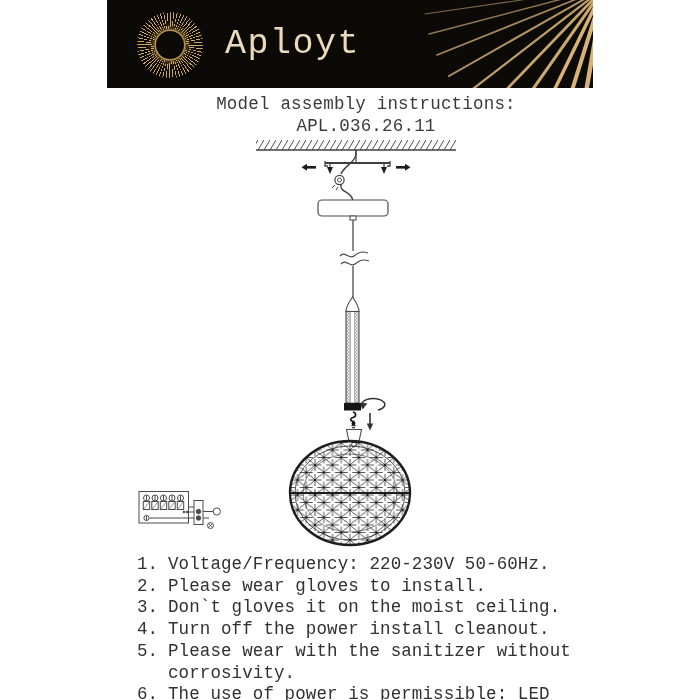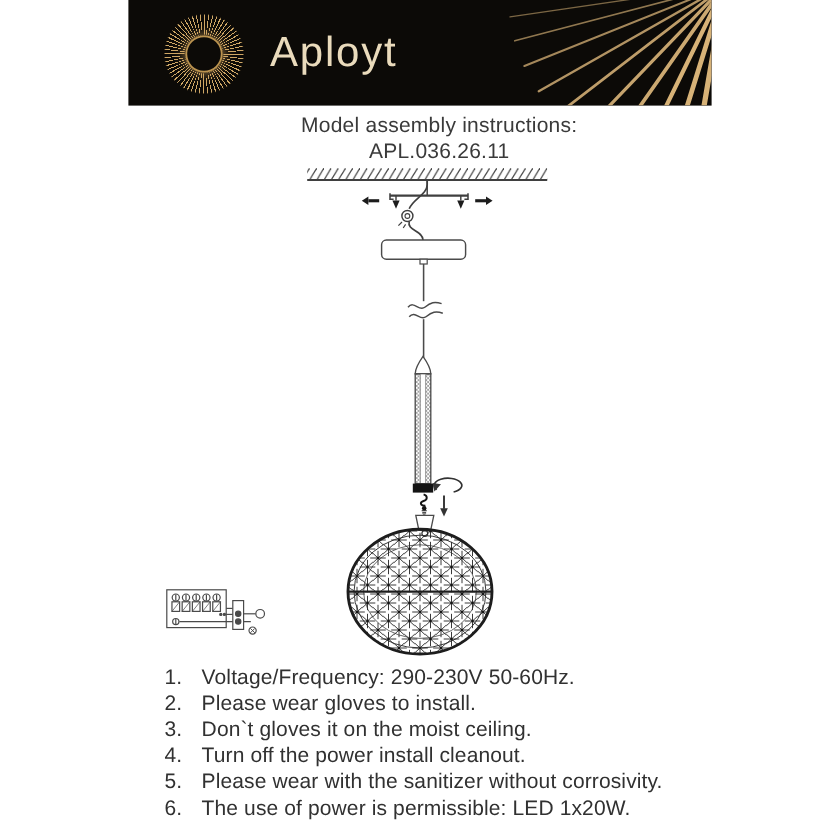--- a/index.html
+++ b/index.html
@@ -1,17 +1,17 @@
 <!DOCTYPE html>
 <html><head>
 <meta charset="utf-8">
 <style>
   html,body{margin:0;padding:0;background:#fff;}
   .page{position:relative;width:700px;height:700px;background:#ffffff;overflow:hidden;
-        font-family:Liberation Sans, sans-serif;}
+        font-family:Liberation Mono, monospace;}
   
   .banner{position:absolute;left:107px;top:0;width:486px;height:88px;background:#0c0a07;overflow:hidden;}
   .logo-wrap{position:absolute;left:28px;top:10px;width:70px;height:70px;}
   .logo-rays{position:absolute;inset:0;border-radius:50%;
      background:repeating-conic-gradient(#cfa765 0deg 1.6deg, transparent 1.6deg 6deg);
      -webkit-mask:radial-gradient(closest-side, transparent 0 44%, #000 48%, #000 92%, transparent 96%);
      mask:radial-gradient(closest-side, transparent 0 44%, #000 48%, #000 92%, transparent 96%);}
   .logo-core{position:absolute;left:21px;top:21px;width:28px;height:28px;border-radius:50%;
      background:#0c0a07;box-shadow:0 0 0 1.5px #bb934f, 0 0 9px 3px rgba(210,165,95,.6);}
   .brand{position:absolute;left:118px;top:0;height:88px;display:flex;align-items:center;
@@ -198,21 +198,21 @@
       <line x1="203" y1="511.5" x2="213" y2="511.5"></line>
       <circle cx="216.8" cy="511.5" r="3.6"></circle>
       <circle cx="210.5" cy="525.5" r="3"></circle>
       <path d="M208.6 523.6l3.8 3.8M212.4 523.6l-3.8 3.8" stroke-width="0.8"></path>
     </g>
   </svg>
 
   <div class="list">
     <div class="li">
       <span class="num">1.</span>
-      <span class="txt">Voltage/Frequency: 290-230V 50-60Hz.</span>
+      <span class="txt">Voltage/Frequency: 220-230V 50-60Hz.</span>
     </div>
     <div class="li">
       <span class="num">2.</span>
       <span class="txt">Please wear gloves to install.</span>
     </div>
     <div class="li">
       <span class="num">3.</span>
       <span class="txt">Don`t gloves it on the moist ceiling.</span>
     </div>
     <div class="li">

